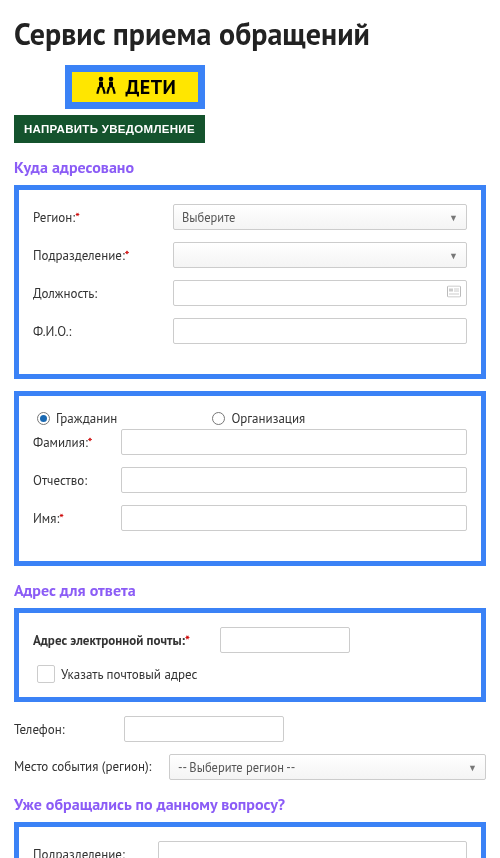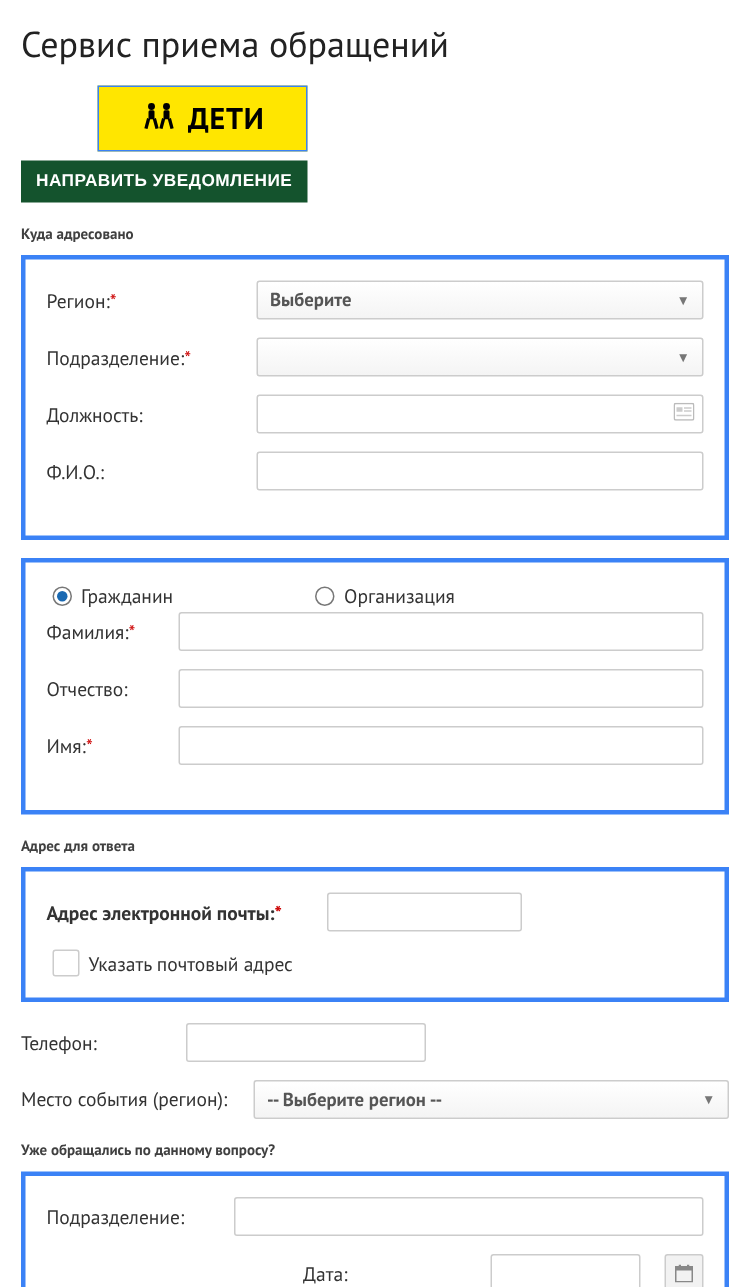--- a/index.html
+++ b/index.html
@@ -6,22 +6,22 @@
   body {
     margin: 0;
     padding: 14px;
     font-family: "PT Sans", Arial, sans-serif;
     font-size: 13px;
     color: #333;
     width: 500px;
     background: #fff;
   }
   h1 {
-    font-size: 24px;
-    font-weight: 400;
+    font-size: 30px;
+    font-weight: 700;
     margin: 0 0 12px 0;
     color: #222;
   }
   .notice-row {
     display: flex;
     align-items: flex-start;
     gap: 14px;
     margin-bottom: 8px;
   }
   .notice-text {
@@ -33,21 +33,21 @@
   .banner-col {
     display: flex;
     flex-direction: column;
     align-items: flex-end;
     gap: 6px;
   }
   .kids-banner {
     width: 140px;
     height: 44px;
     background: #ffe600;
-    border: 1px solid #3b82f6;
+    border: 7px solid #3b82f6;
     display: flex;
     align-items: center;
     justify-content: center;
     gap: 6px;
   }
   .kids-icon {
     width: 26px; height: 26px;
     position: relative;
   }
   .kids-text {
@@ -60,27 +60,27 @@
     background: #14532d;
     color: #fff;
     font-size: 11.5px;
     font-weight: 700;
     padding: 8px 10px;
     border: none;
     cursor: pointer;
     letter-spacing: 0.3px;
   }
   .section-title {
-    color: #404040;
+    color: #8b5cf6;
     font-weight: 700;
-    font-size: 10px;
+    font-size: 16px;
     margin: 14px 0 8px 0;
   }
   .fieldset {
-    border: 3px solid #3b82f6;
+    border: 5px solid #3b82f6;
     padding: 14px 14px 14px 14px;
     margin-bottom: 12px;
   }
   .row {
     display: flex;
     align-items: center;
     margin-bottom: 12px;
     gap: 10px;
   }
   .row:last-child { margin-bottom: 16px; justify-content: flex-end; }
@@ -109,21 +109,20 @@
     padding: 3px 8px;
     color: #555;
     display: flex;
     align-items: center;
     justify-content: space-between;
     border-radius: 2px;
   }
   .select {
     background: linear-gradient(#fff,#f4f4f4);
     cursor: pointer;
-    font-weight: bold;
   }
   .caret {
     font-size: 9px;
     color: #777;
   }
   .input-icon {
     position: relative;
   }
   .input-icon .ic {
     position: absolute;

